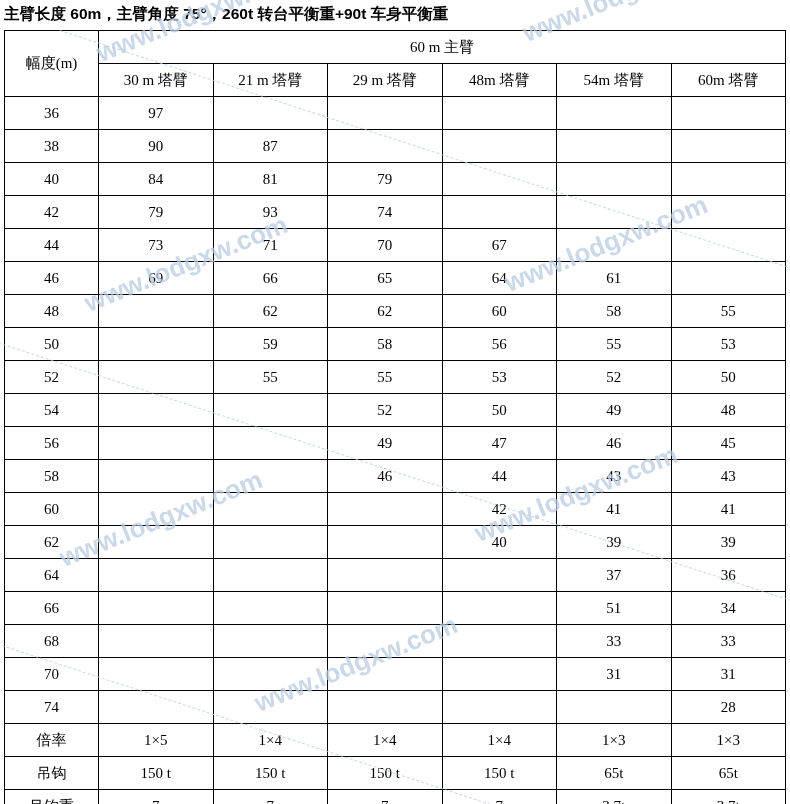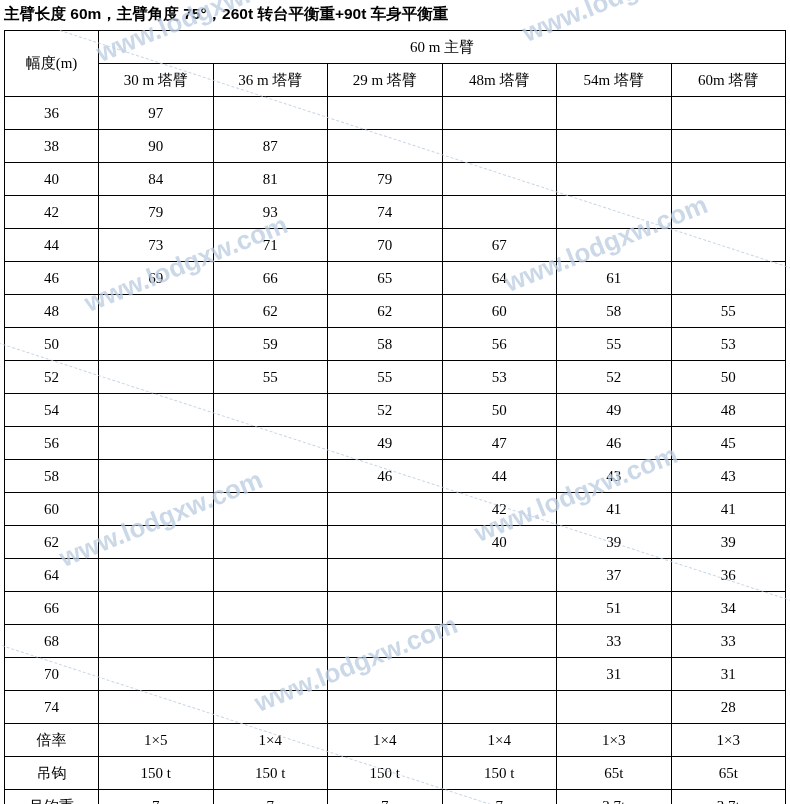--- a/index.html
+++ b/index.html
@@ -111,21 +111,21 @@
         <col>
         <col>
     </colgroup>
     <tbody>
       <tr>
         <td class="col-radius hdr-main bold-hdr" rowspan="2">幅度(m)</td>
         <td class="hdr-main" colspan="6">60 m 主臂</td>
       </tr>
       <tr>
         <td class="hdr-sub">30 m 塔臂</td>
-        <td class="hdr-sub">36 m 塔臂</td>
+        <td class="hdr-sub">21 m 塔臂</td>
         <td class="hdr-sub">29 m 塔臂</td>
         <td class="hdr-sub">48m 塔臂</td>
         <td class="hdr-sub">54m 塔臂</td>
         <td class="hdr-sub">60m 塔臂</td>
       </tr>
 
       <tr>
         <td class="row-label">36</td>
         <td>97</td>
         <td></td>

